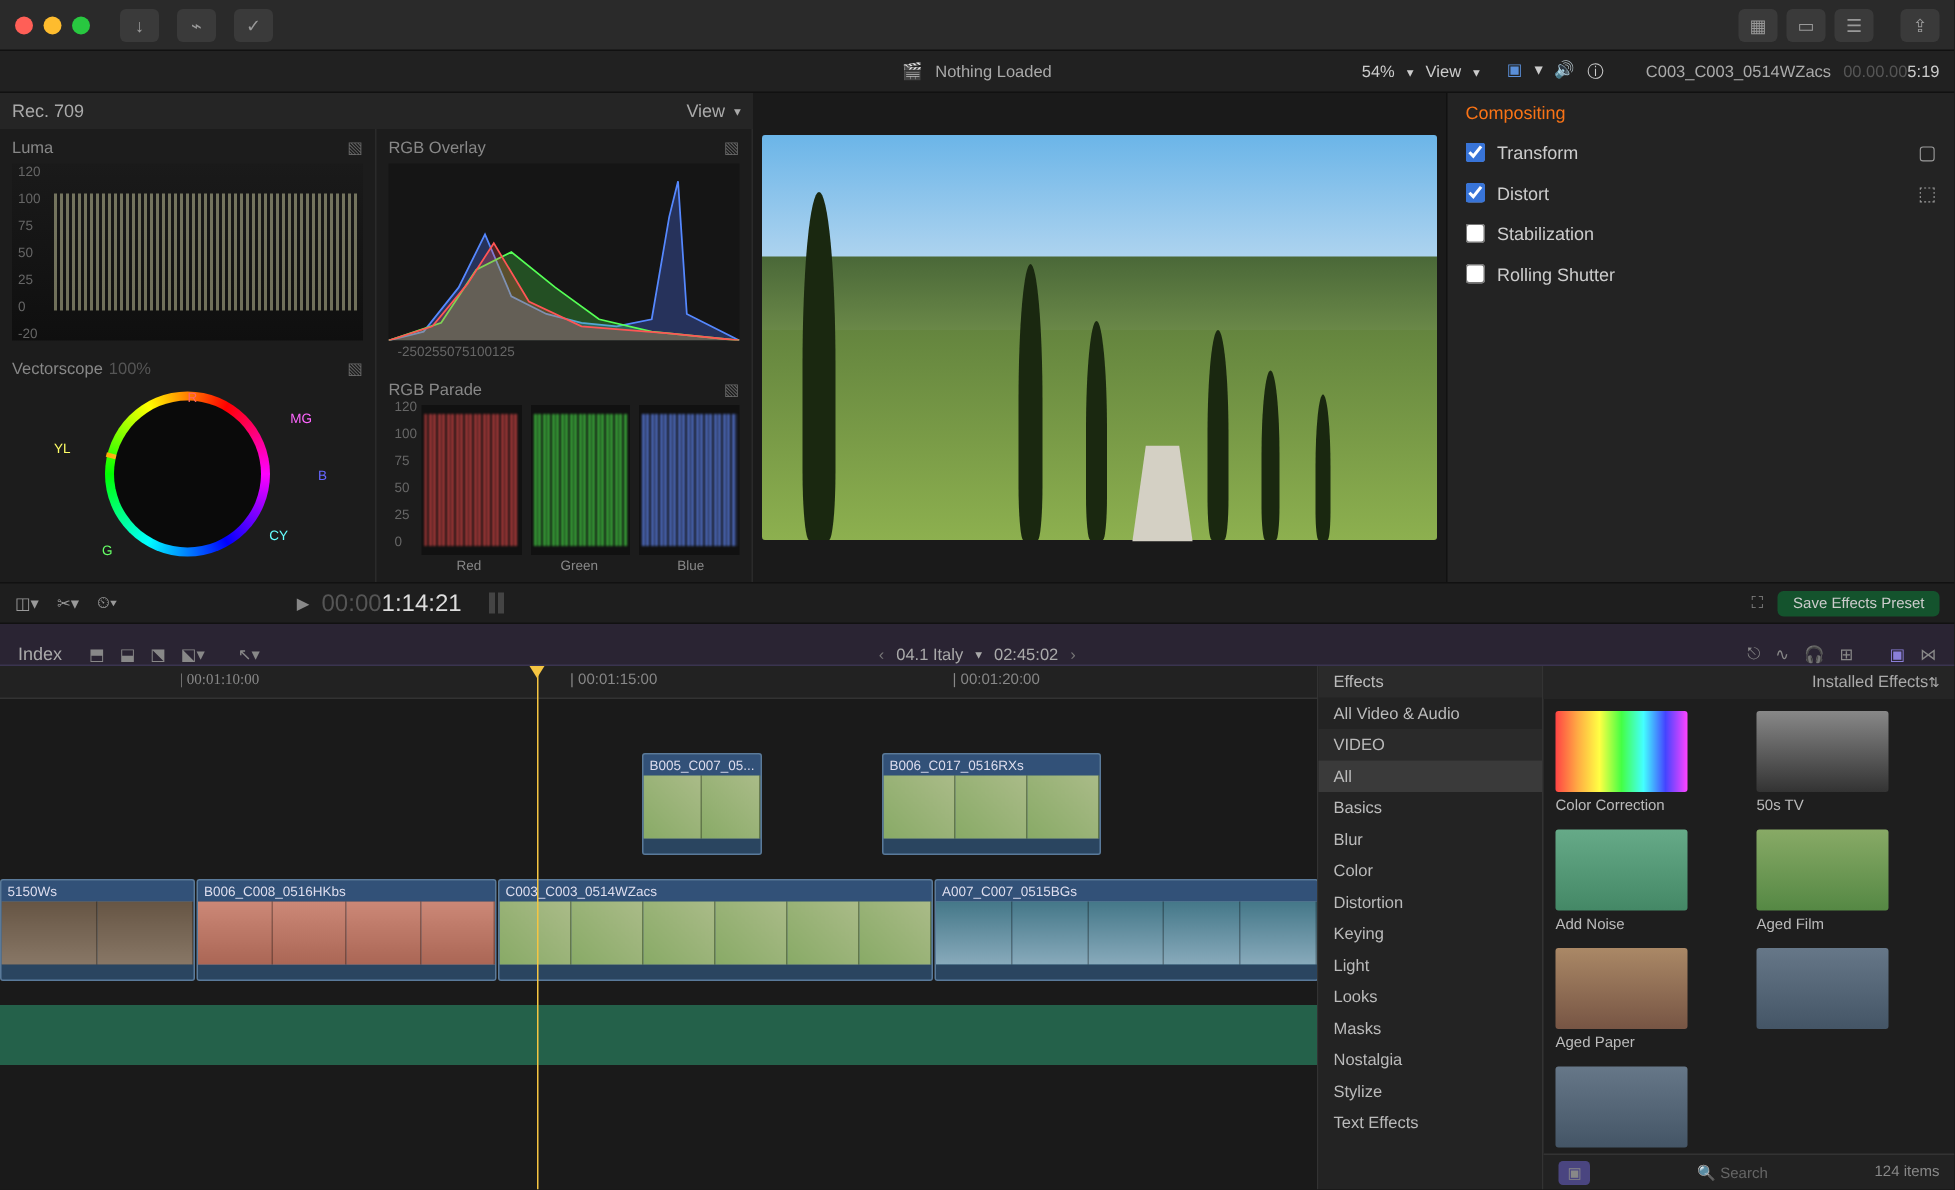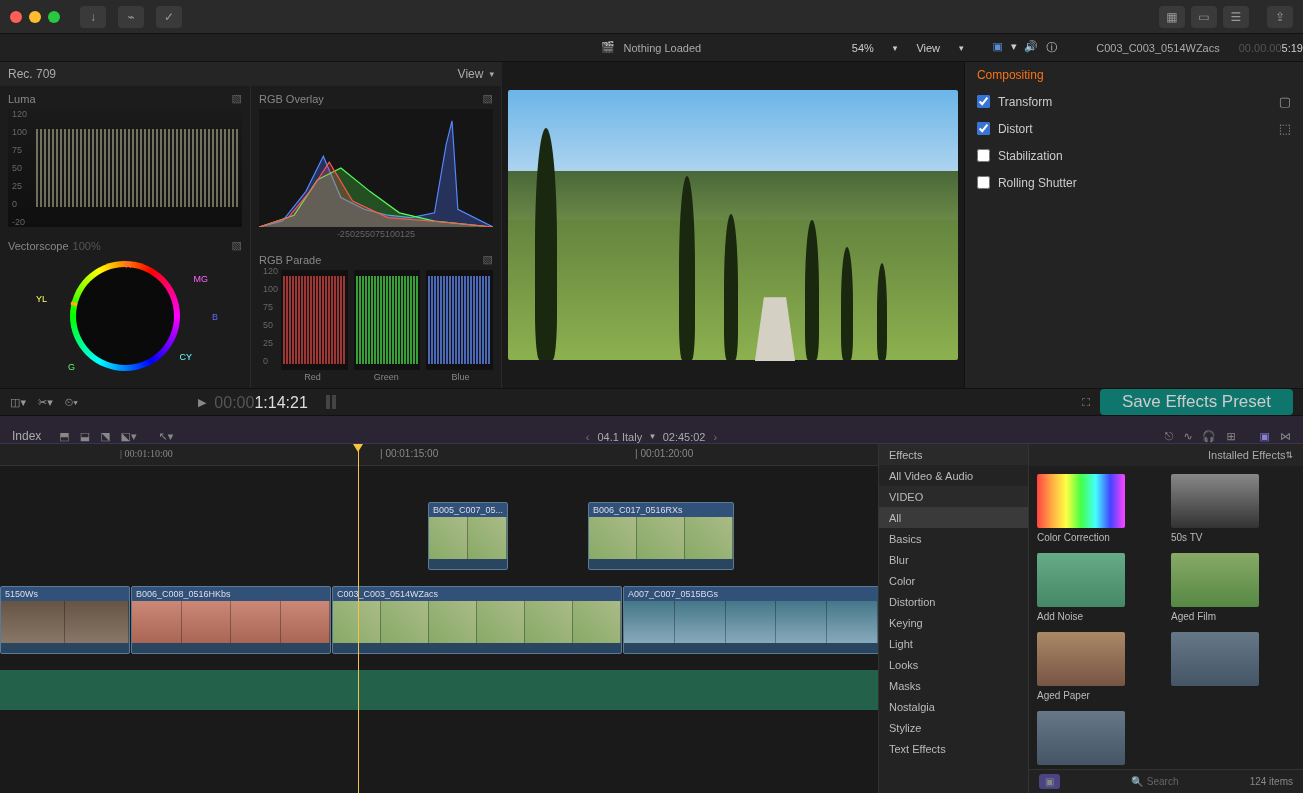--- a/index.html
+++ b/index.html
@@ -6,36 +6,36 @@
 body { background:#1a1a1a; color:#ccc; font-size:11px; width:1303px; height:793px; overflow:hidden; }
 .titlebar { height:34px; background:#2a2a2a; display:flex; align-items:center; padding:0 10px; border-bottom:1px solid #111; }
 .traffic { display:flex; gap:7px; }
 .dot { width:12px; height:12px; border-radius:50%; }
 .red{background:#ff5f57}.yellow{background:#febc2e}.green{background:#28c840}
 .titlebar .right{margin-left:auto; display:flex; gap:6px}
 .tb-btn{width:26px;height:22px;background:#3a3a3a;border-radius:4px;display:flex;align-items:center;justify-content:center;color:#999;font-size:12px}
 .tb-group{display:flex;gap:12px;margin-left:20px;color:#888}
 .row2{height:28px;background:#212121;display:flex;align-items:center;border-bottom:1px solid #111}
 .row2 .center{position:absolute;left:50%;transform:translateX(-50%);display:flex;align-items:center;gap:8px;color:#aaa}
-.row2 .right{margin-left:auto;display:flex;align-items:center;gap:19px;}
+.row2 .right{margin-left:auto;display:flex;align-items:center;gap:8px;padding-right:10px}
 .main{display:flex;height:326px}
 .scopes{width:536px;display:flex;flex-direction:column;background:#1c1c1c}
 .scope-hdr{height:26px;display:flex;align-items:center;padding:0 8px;background:#252525;color:#aaa;font-size:12px}
 .scope-hdr .r{margin-left:auto;display:flex;align-items:center;gap:6px}
 .scope-grid{display:flex;flex:1}
 .scope-col{flex:1;border-right:1px solid #2a2a2a}
 .scope-box{padding:6px 8px}
 .scope-title{color:#888;font-size:11px;display:flex;align-items:center}
 .scope-title .ic{margin-left:auto;color:#666}
 .luma-wave{height:118px;background:linear-gradient(#1a1a1a,#0f0f0f);position:relative;margin-top:4px}
 .yaxis{position:absolute;left:4px;top:0;bottom:0;display:flex;flex-direction:column;justify-content:space-between;font-size:9px;color:#666}
 .luma-wave .wave{position:absolute;left:28px;right:4px;top:20px;bottom:20px;background:repeating-linear-gradient(90deg,rgba(255,255,200,.4) 0 2px,transparent 2px 4px);filter:blur(.5px)}
 .rgb-overlay{height:118px;position:relative;background:#151515;margin-top:4px}
 .rgb-overlay svg{width:100%;height:100%}
-.xaxis{display:flex;justify-content:center;font-size:9px;color:#666;padding:2px 6px}
+.xaxis{display:flex;justify-content:flex-start;font-size:9px;color:#666;padding:2px 6px}
 .vectorscope{height:128px;position:relative;display:flex;align-items:center;justify-content:center}
 .vs-wheel{width:110px;height:110px;border-radius:50%;background:conic-gradient(from 90deg,#f0f,#00f,#0ff,#0f0,#ff0,#f00,#f0f);position:relative}
 .vs-wheel::after{content:'';position:absolute;inset:6px;border-radius:50%;background:#0a0a0a}
 .vs-trace{position:absolute;width:56px;height:3px;background:linear-gradient(90deg,#fff,#fa0);left:50%;top:50%;transform-origin:left;transform:rotate(195deg)}
 .rgb-parade{display:flex;gap:6px;margin-top:4px}
 .parade-ch{flex:1;height:100px;background:#111;position:relative}
 .parade-ch .pw{position:absolute;inset:6px 2px 6px 2px;filter:blur(.6px)}
 .parade-r .pw{background:repeating-linear-gradient(90deg,rgba(255,80,80,.6) 0 2px,transparent 2px 3px)}
 .parade-g .pw{background:repeating-linear-gradient(90deg,rgba(80,255,80,.6) 0 2px,transparent 2px 3px)}
 .parade-b .pw{background:repeating-linear-gradient(90deg,rgba(100,140,255,.7) 0 2px,transparent 2px 3px)}
@@ -48,21 +48,21 @@
 .inspector{width:362px;background:#232323;border-left:1px solid #111}
 .insp-sec{height:26px;display:flex;align-items:center;padding:0 12px;color:#f97316;font-size:12px}
 .insp-row{height:27px;display:flex;align-items:center;padding:0 12px;font-size:12px;color:#ccc}
 .insp-row input[type=checkbox]{margin-right:8px;accent-color:#3874d8}
 .insp-row .ric{margin-left:auto;color:#999;font-size:13px}
 .playbar{height:28px;background:#1e1e1e;display:flex;align-items:center;padding:0 10px;border-top:1px solid #111;border-bottom:1px solid #111}
 .playbar .tc-big{font-family:monospace;font-size:16px;color:#ddd;margin-left:8px}
 .playbar .left-tools{display:flex;gap:12px;color:#999}
 .playbar .center{margin-left:120px;display:flex;align-items:center}
 .playbar .right{margin-left:auto;display:flex;align-items:center;gap:10px}
-.save-preset{background:#0f766e;padding:3px 22px;border-radius:4px;font-size:17px;color:#ccc}
+.save-preset{background:#14532d;padding:3px 10px;border-radius:4px;font-size:10px;color:#ccc}
 .tl-hdr{height:28px;background:#2a2433;display:flex;align-items:flex-end;padding:0 12px;border-bottom:1px solid #3a3450;color:#aaa}
 .tl-hdr .idx{font-size:12px}
 .tl-hdr .tools{display:flex;gap:10px;margin-left:18px;color:#888}
 .tl-hdr .center{position:absolute;left:50%;transform:translateX(-50%);display:flex;gap:8px;color:#aaa}
 .tl-hdr .right{margin-left:auto;display:flex;gap:10px;color:#888}
 .timeline{height:349px;display:flex;background:#1a1a1a}
 .tl-tracks{flex:1;position:relative;overflow:hidden}
 .ruler{height:22px;background:#222;position:relative;border-bottom:1px solid #333}
 .rmark{position:absolute;top:4px;font-size:10px;color:#888}
 .playhead{position:absolute;top:0;bottom:0;width:1px;background:#f5c542;left:358px}

